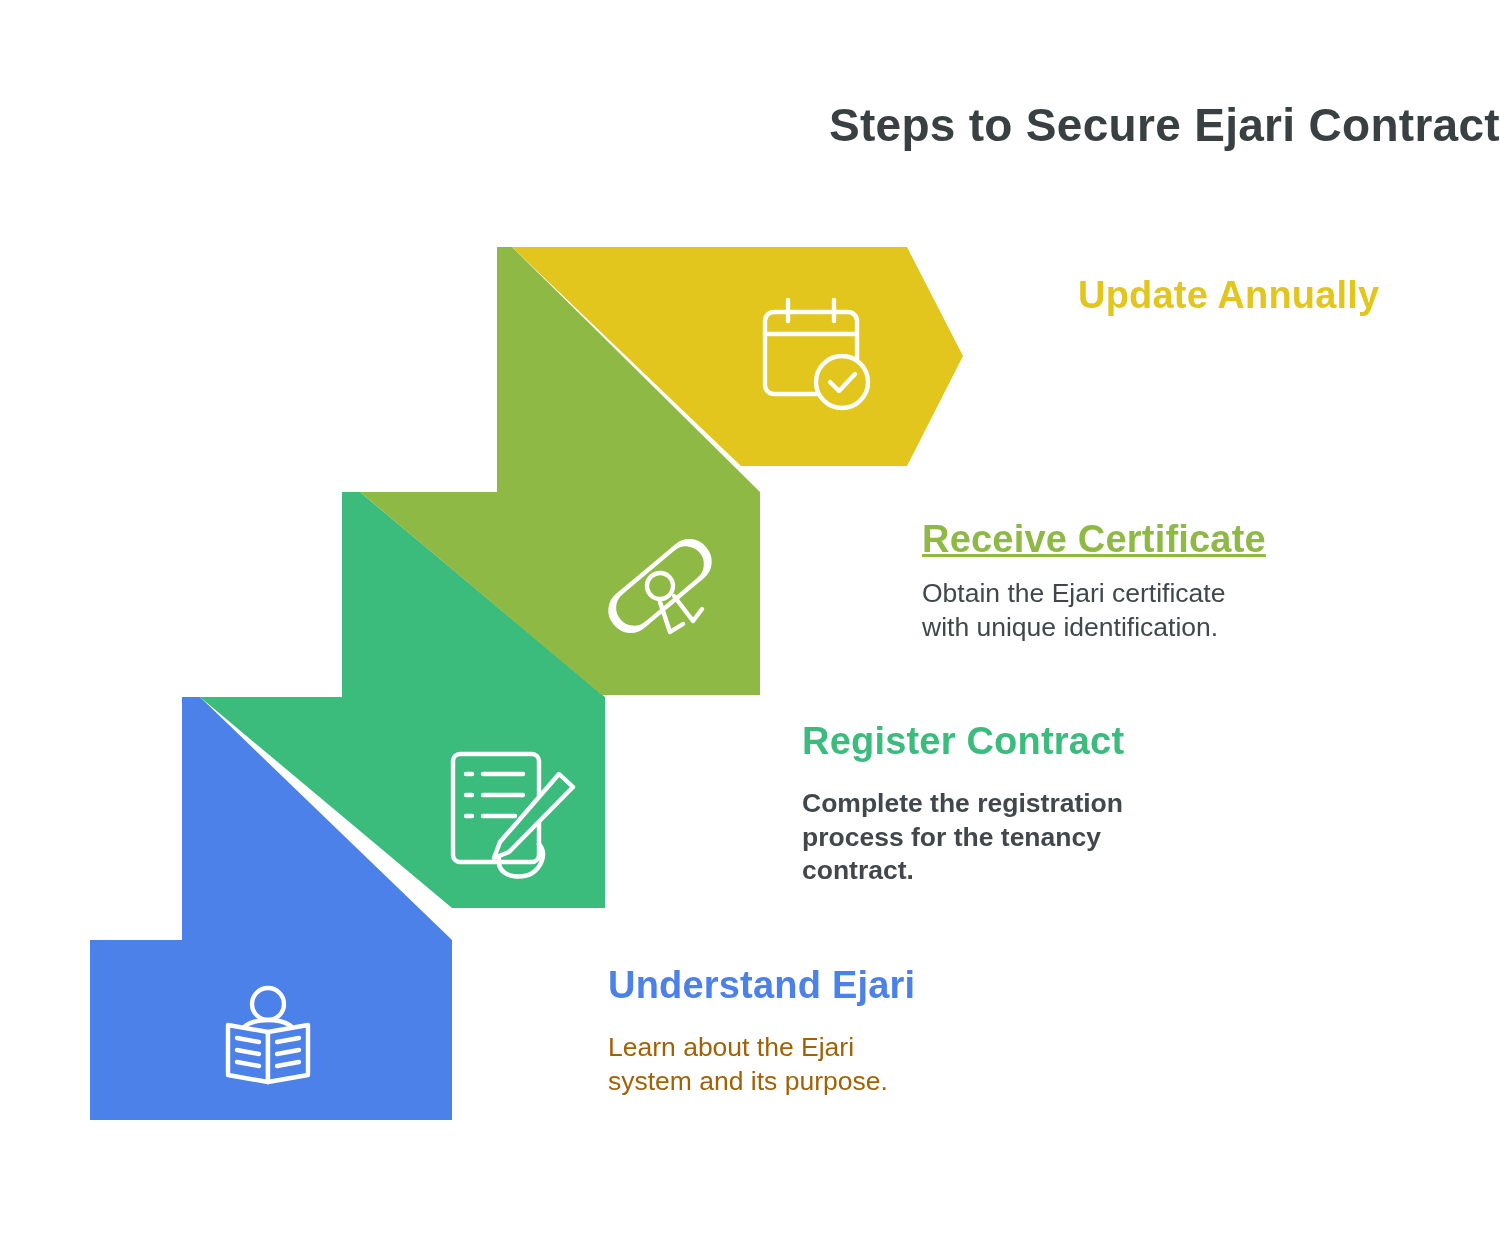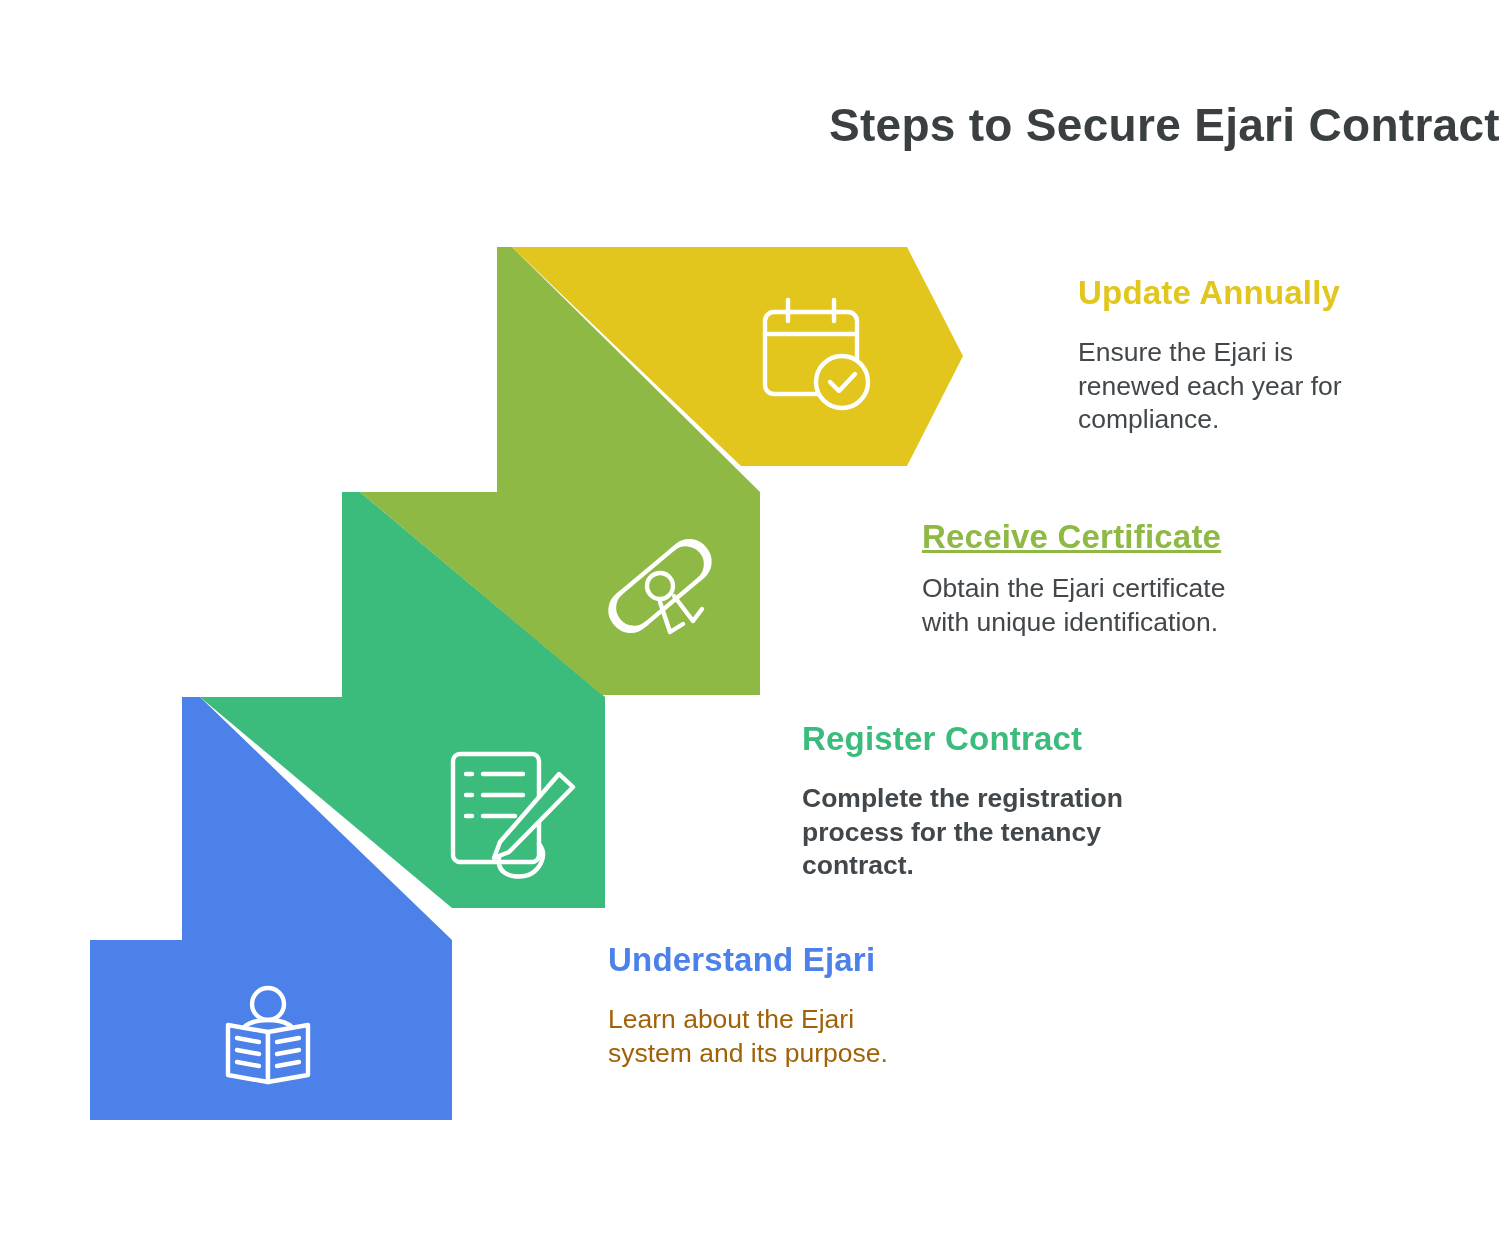--- a/index.html
+++ b/index.html
@@ -6,21 +6,21 @@
   .canvas {
     position:relative; width:1500px; height:1255px; background:#ffffff;
     font-family:"Liberation Sans","DejaVu Sans",sans-serif; overflow:hidden;
   }
   .title {
     position:absolute; top:98px; left:0; width:100%; text-align:right;
     margin:0; font-size:46px; font-weight:700; letter-spacing:0.3px;
   }
   .art { position:absolute; left:0; top:0; width:1500px; height:1255px; }
   .step-text { position:absolute; }
-  .step-heading { margin:0; font-size:33px; font-weight:700; letter-spacing:0.2px; }
+  .step-heading { margin:0; font-size:38px; font-weight:700; letter-spacing:0.2px; }
   .step-desc {
     margin-top:24px; font-size:26.5px; line-height:1.27;
     white-space:pre-line;
   }
 </style>
 </head>
 <body>
 
 <div class="canvas">
 
@@ -82,37 +82,34 @@
         <line x1="-31" y1="22" x2="-9" y2="26"></line>
         <line x1="9" y1="2" x2="31" y2="-2"></line>
         <line x1="9" y1="14" x2="31" y2="10"></line>
         <line x1="9" y1="26" x2="31" y2="22"></line>
       </g>
     </g>
   </svg>
 
   <div class="step-text" style="left:1078px; top:274px;">
     <h2 class="step-heading" style="color: rgb(226, 197, 29);">Update Annually</h2>
-    <div class="step-desc" style="color: rgb(65, 71, 75);">Ensure the Ejari is
-renewed each year for
-compliance.</div>
   </div>
 
   <div class="step-text" style="left:922px; top:518px;">
     <h2 class="step-heading" style="color: rgb(143, 185, 69); text-decoration: underline;">Receive Certificate</h2>
     <div class="step-desc" style="color: rgb(65, 71, 75); margin-top: 16px;">Obtain the Ejari certificate
 with unique identification.</div>
   </div>
 
   <div class="step-text" style="left:802px; top:720px;">
     <h2 class="step-heading" style="color: rgb(59, 188, 125);">Register Contract</h2>
     <div class="step-desc" style="color: rgb(65, 71, 75); font-weight: bold;">Complete the registration
 process for the tenancy
 contract.</div>
   </div>
 
-  <div class="step-text" style="left:608px; top:941px;">
+  <div class="step-text" style="left:608px; top:964px;">
     <h2 class="step-heading" style="color: rgb(75, 129, 232);">Understand Ejari</h2>
     <div class="step-desc" style="color: #a16207;">Learn about the Ejari
 system and its purpose.</div>
   </div>
 
 </div>
 
 </body></html>

